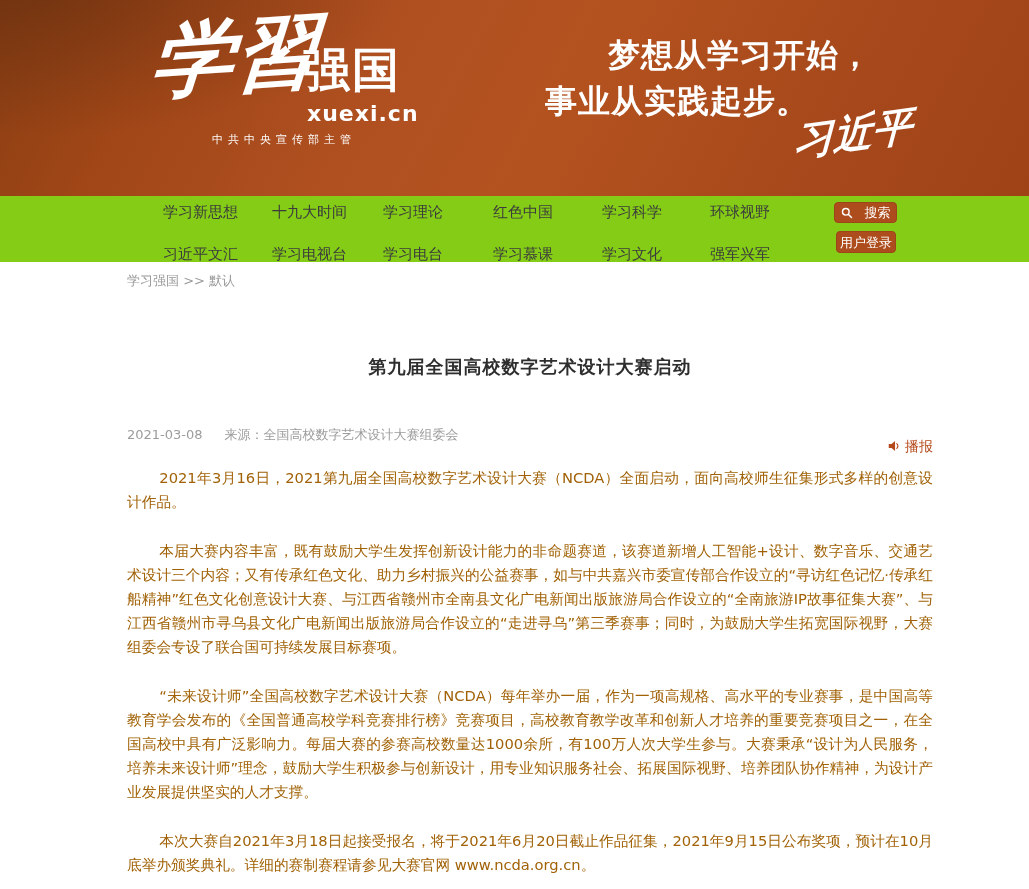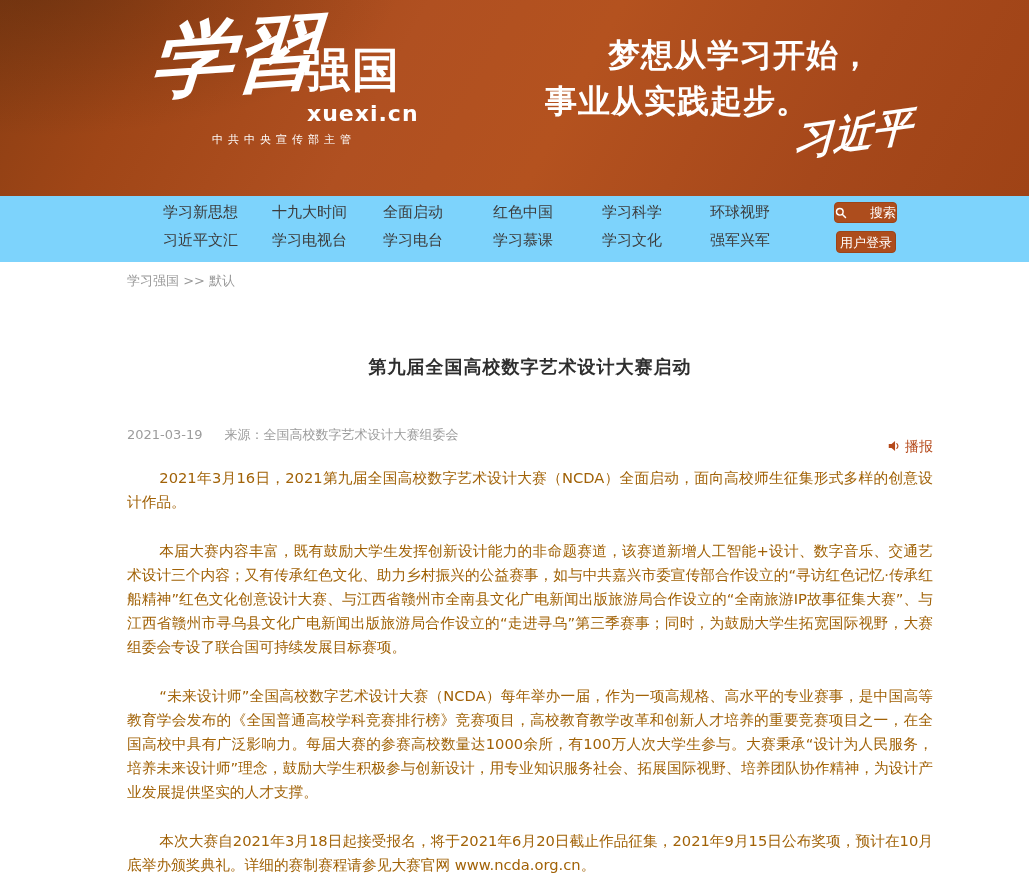--- a/index.html
+++ b/index.html
@@ -40,40 +40,40 @@
   }
   .signature {
     position:absolute; left:793px; top:106px; color:#ffffff;
     font-family:"DejaVu Serif", serif; font-style:italic; font-weight:bold;
     font-size:40px; transform:rotate(-8deg) skewX(-10deg);
   }
 
   
   .main-nav {
     position:absolute; left:0; top:196px; width:1029px; height:66px;
-    background:#7dd3fc;
+    background:#84cc16;
   }
   .nav-row { position:absolute; left:163px; display:flex; }
   .nav-row-1 { top:6px; }
-  .nav-row-2 { top:34px; }
+  .nav-row-2 { top:48px; }
   .nav-item {
     font-size:15px; color:#3c3c3c; line-height:20px; cursor:pointer;
     white-space:nowrap;
   }
   .nav-row .nav-item:nth-child(1){ width:109px; }
   .nav-row .nav-item:nth-child(2){ width:111px; }
   .nav-row .nav-item:nth-child(3){ width:110px; }
   .nav-row .nav-item:nth-child(4){ width:109px; }
   .nav-row .nav-item:nth-child(5){ width:108px; }
   .btn {
     position:absolute; background:#ad4d1d; border:1px solid #9d4418; border-radius:4px;
     color:#ffffff; font-size:13px; display:flex; align-items:center; justify-content:center;
     cursor:pointer; line-height:1;
   }
-  .btn-search { left:834px; top:6px; width:63px; height:21px; gap:12px;justify-content:space-between; }
+  .btn-search { left:834px; top:6px; width:63px; height:21px; gap:12px; }
   .btn-login  { left:836px; top:35px; width:60px; height:22px; }
   .btn svg { display:block; }
 
   
   .breadcrumb {
     position:absolute; left:127px; top:272px; font-size:13px; color:#999999; cursor:pointer;
   }
 
   
   .article { position:absolute; left:127px; top:348px; width:806px; }
@@ -104,21 +104,21 @@
   <div class="logo-tagline">中共中央宣传部主管</div>
   <div class="slogan-line1">梦想从学习开始，</div>
   <div class="slogan-line2">事业从实践起步。</div>
   <div class="signature">习近平</div>
 </header>
 
 <nav class="main-nav">
   <div class="nav-row nav-row-1">
     <div class="nav-item">学习新思想</div>
     <div class="nav-item">十九大时间</div>
-    <div class="nav-item">全面启动</div>
+    <div class="nav-item">学习理论</div>
     <div class="nav-item">红色中国</div>
     <div class="nav-item">学习科学</div>
     <div class="nav-item">环球视野</div>
   </div>
   <div class="nav-row nav-row-2">
     <div class="nav-item">习近平文汇</div>
     <div class="nav-item">学习电视台</div>
     <div class="nav-item">学习电台</div>
     <div class="nav-item">学习慕课</div>
     <div class="nav-item">学习文化</div>
@@ -139,21 +139,21 @@
   </div>
 </nav>
 
 <div class="breadcrumb">学习强国 &gt;&gt; 默认</div>
 
 <main class="article">
   <h1 class="article-title">第九届全国高校数字艺术设计大赛启动</h1>
 
   <div class="meta">
     <div class="meta-left">
-      <span class="meta-date">2021-03-19</span><span>来源：</span><span>全国高校数字艺术设计大赛组委会</span>
+      <span class="meta-date">2021-03-08</span><span>来源：</span><span>全国高校数字艺术设计大赛组委会</span>
     </div>
     <div class="broadcast">
       <span>
         <svg width="14" height="14" viewBox="0 0 20 20">
           <path d="M2.5 7.2h4l5-4.2v14l-5-4.2h-4z" fill="#b5491a"></path>
           <path d="M14 6.5a5.2 5.2 0 0 1 0 7" fill="none" stroke="#b5491a" stroke-width="1.6" stroke-linecap="round"></path>
         </svg>
       </span>
       <span>播报</span>
     </div>

